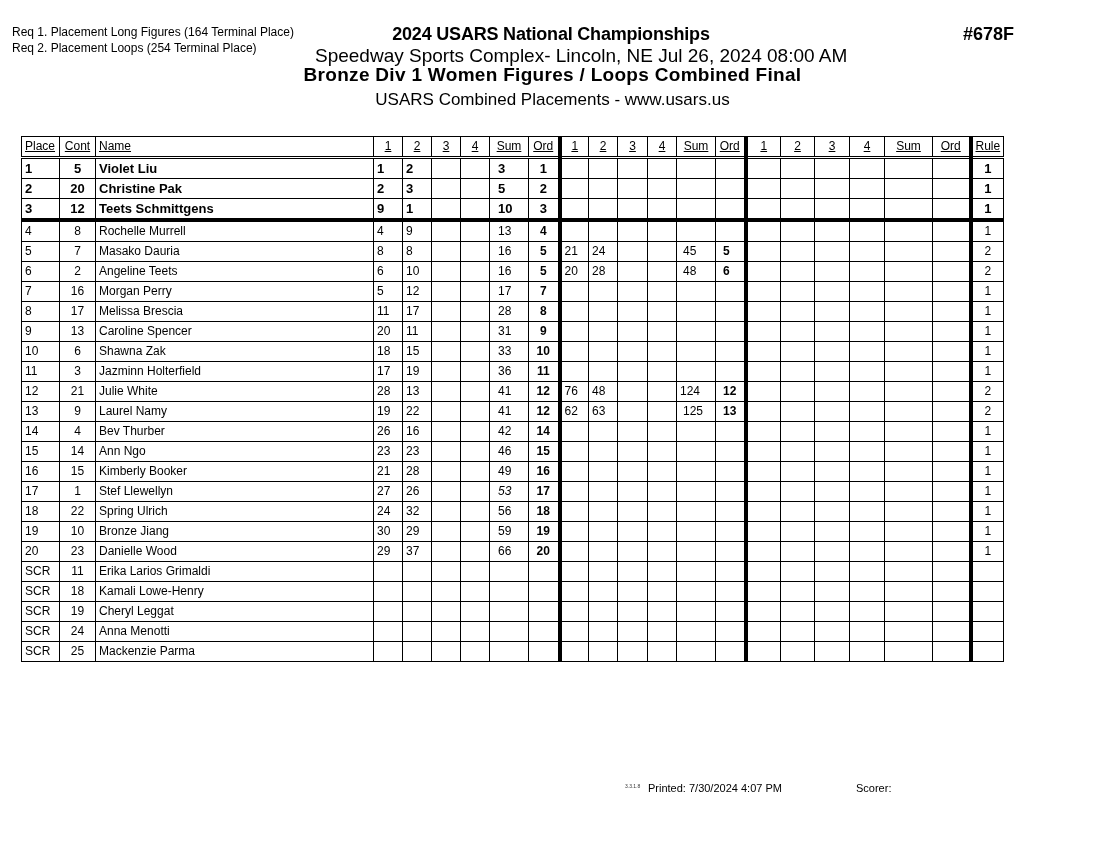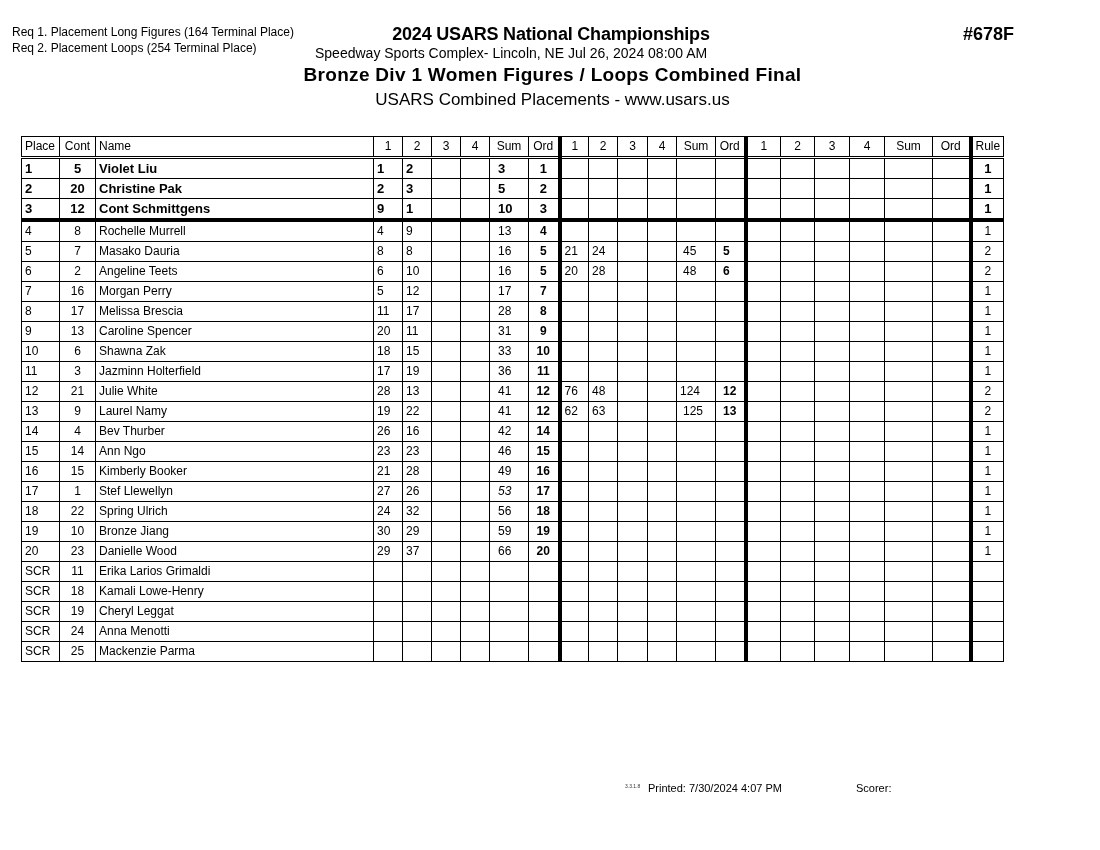--- a/index.html
+++ b/index.html
@@ -1,30 +1,30 @@
 <!DOCTYPE html>
 <html><head>
 <meta charset="utf-8">
 <style>
   html, body { margin: 0; padding: 0; background: #ffffff; }
   body { width: 1100px; height: 850px; position: relative; font-family: "Liberation Sans", sans-serif; color: #000; overflow: hidden; }
   .abs { position: absolute; white-space: nowrap; }
   .req { font-size: 12px; left: 12px; }
   .title1 { font-size: 18px; font-weight: bold; left: 0; width: 1100px; text-align: center; top: 24px; letter-spacing: -0.2px; }
   .title1 span { position: relative; left: 1px; }
-  .venue { font-size: 14px; top: 45px; left: 315px; }
+  .venue { font-size: 19px; top: 45px; left: 315px; }
   .event { font-size: 19px; font-weight: bold; top: 64px; left: 0; width: 1105px; text-align: center; letter-spacing: 0.3px; }
   .sub { font-size: 17px; top: 90px; left: 0; width: 1105px; text-align: center; }
   .hash { font-size: 18px; font-weight: bold; top: 24px; left: 963px; }
 
   table.grid { position: absolute; left: 21px; top: 136px; border-collapse: collapse; font-size: 12px; table-layout: fixed; }
   table.grid td { border: 1px solid #000; height: 19px; padding: 0 3px; line-height: 19px; overflow: hidden; white-space: nowrap; }
   table.grid tr.grp td { height: 20px; line-height: 14px; vertical-align: top; font-size: 11px; }
   table.grid tr.grp td.blank { border: none; }
-  table.grid tr.hdr td { height: 19px; border-bottom: 3px double #000; }
+  table.grid tr.hdr td { height: 19px; border-bottom: 3px double #000; text-decoration: underline; }
   table.grid tr.hdr td.c { text-align: center; margin-left: 32px; }
   .c { text-align: center; }
   .l { text-align: left; }
   .b { font-weight: bold; }
   td.thickL { border-left: 4px solid #000 !important; }
   td.thickR { border-right: 4px solid #000 !important; }
   tr.medal td { font-weight: bold; font-size: 13px; }
   tr.medal-last td { border-bottom: 4px solid #000; }
   td.nm { padding-left: 6px; }
 
@@ -136,21 +136,21 @@
         <td class="c"></td>
         <td class="c"></td>
         <td class="c"></td>
         <td class="c"></td>
         <td class="c thickR"></td>
         <td class="c">1</td>
       </tr>
       <tr class="medal medal-last">
         <td class="l">3</td>
         <td class="c">12</td>
-        <td class="l nm">Cont Schmittgens</td>
+        <td class="l nm">Teets Schmittgens</td>
         <td class="l">9</td>
         <td class="l">1</td>
         <td class="l"></td>
         <td class="l"></td>
         <td class="l" style="padding-left: 8px;">10</td>
         <td class="c b">3</td>
         <td class="l thickL"></td>
         <td class="l"></td>
         <td class="l"></td>
         <td class="l"></td>

